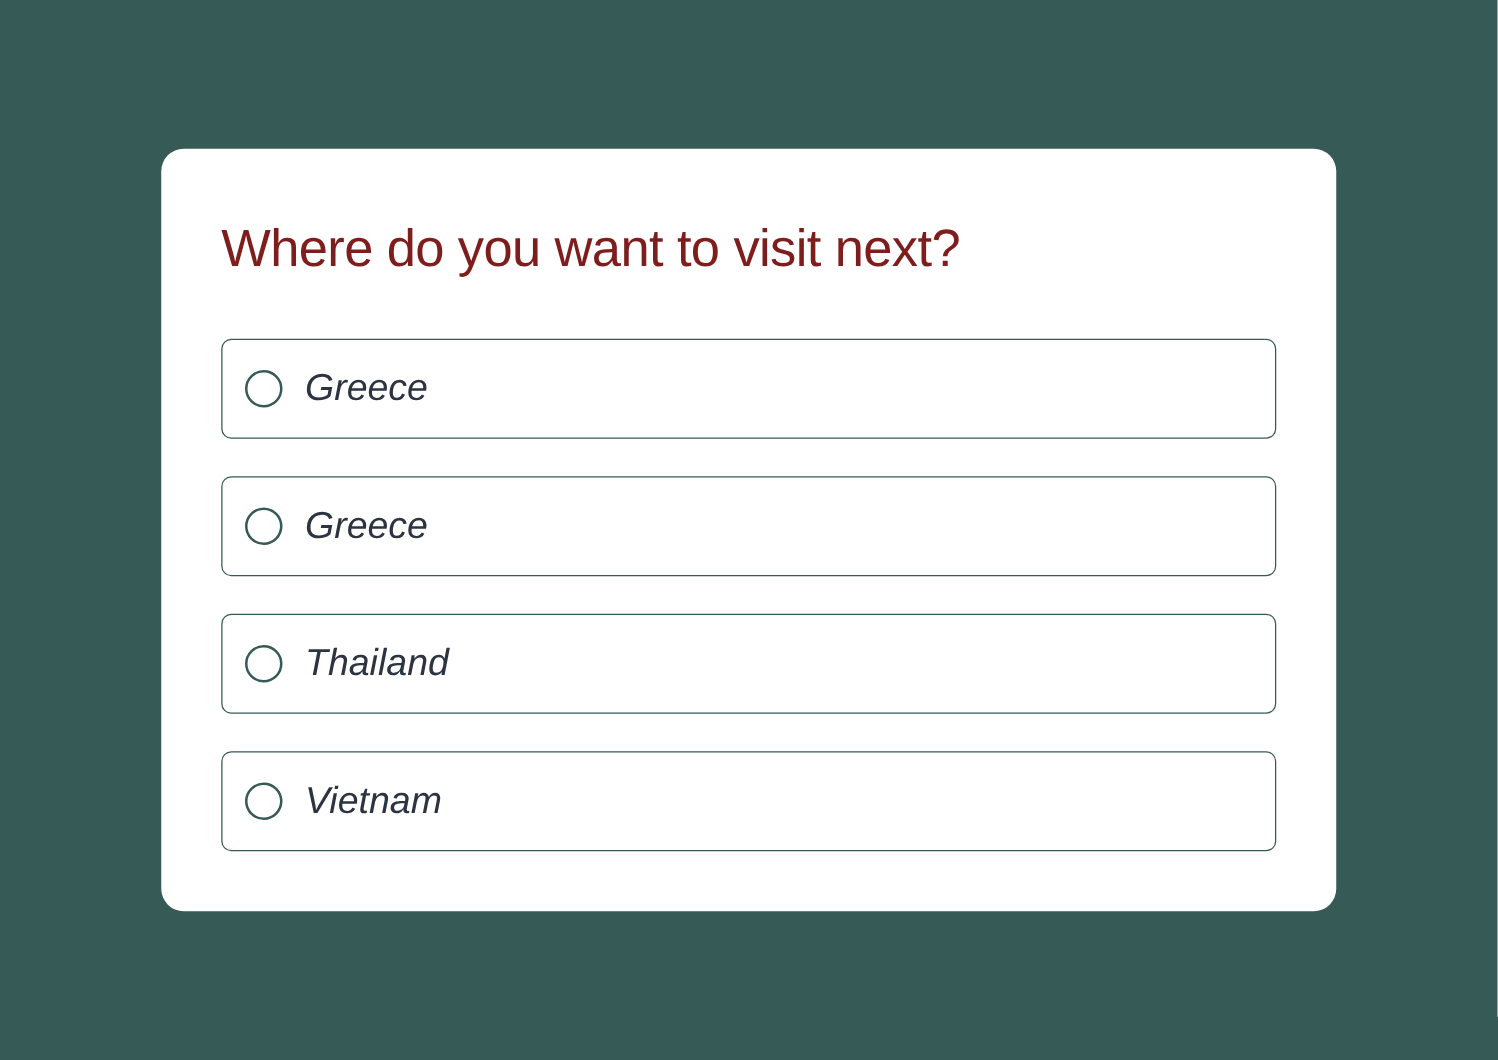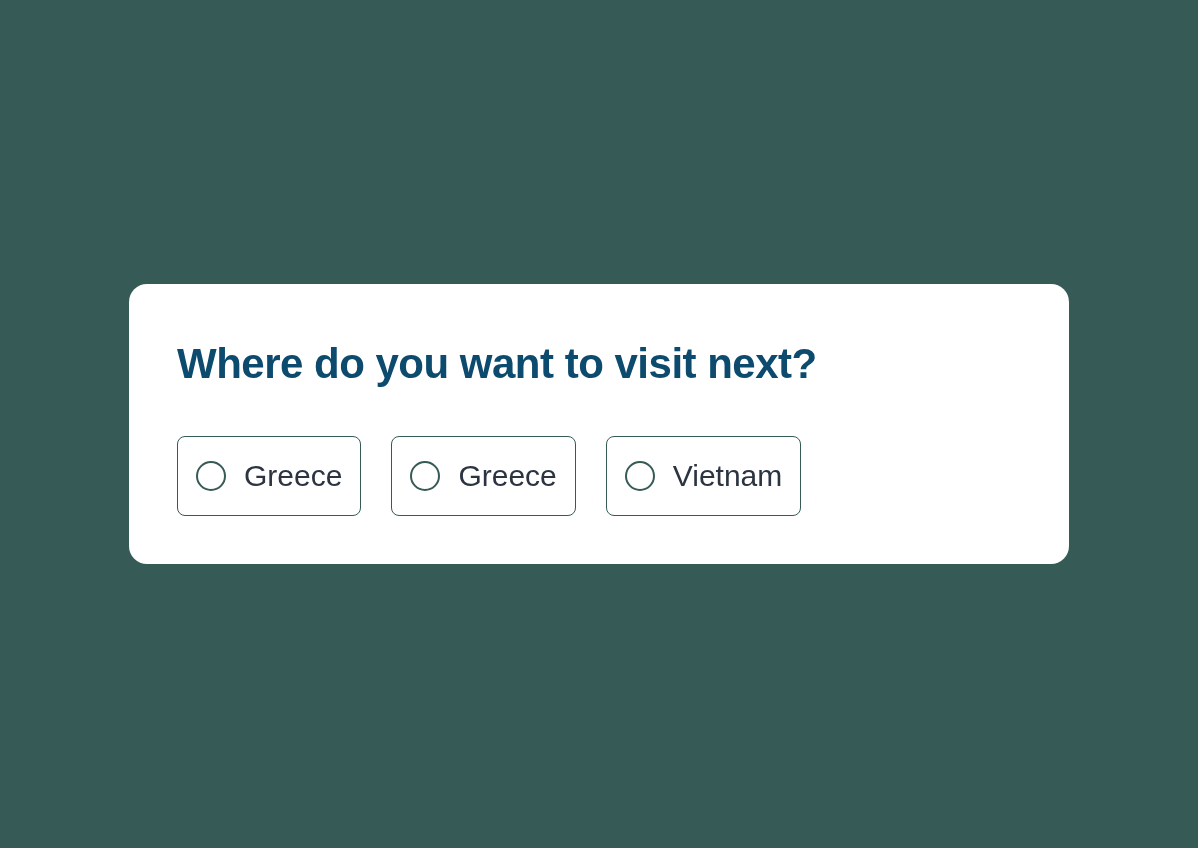--- a/index.html
+++ b/index.html
@@ -17,29 +17,30 @@
       font-family: -apple-system, BlinkMacSystemFont, "Segoe UI", Helvetica, Arial, sans-serif;
     }
     .card {
       background-color: #ffffff;
       border-radius: 18px;
       width: 940px;
       padding: 56px 48px 48px 48px;
     }
     .question-title {
       font-size: 42px;
-      font-weight: 700;
-      color: #0c4a6e;
+      font-weight: 400;
+      color: #7f1d1d;
       margin-bottom: 48px;
       letter-spacing: -0.5px;
     }
     .options-list {
       display: flex;
-      flex-direction: row;
+      flex-direction: column;
       gap: 30px;
+      font-style: italic;
     }
     .option {
       display: flex;
       align-items: center;
       border: 1.5px solid #365a55;
       border-radius: 8px;
       padding: 22px 18px;
       cursor: pointer;
       gap: 18px;
     }
@@ -65,16 +66,20 @@
     <div class="option">
       <span class="radio-circle"></span>
       <span class="option-label">Greece</span>
     </div>
     <div class="option">
       <span class="radio-circle"></span>
       <span class="option-label">Greece</span>
     </div>
     <div class="option">
       <span class="radio-circle"></span>
+      <span class="option-label">Thailand</span>
+    </div>
+    <div class="option">
+      <span class="radio-circle"></span>
       <span class="option-label">Vietnam</span>
     </div>
   </div>
 </div>
 
 </body></html>

